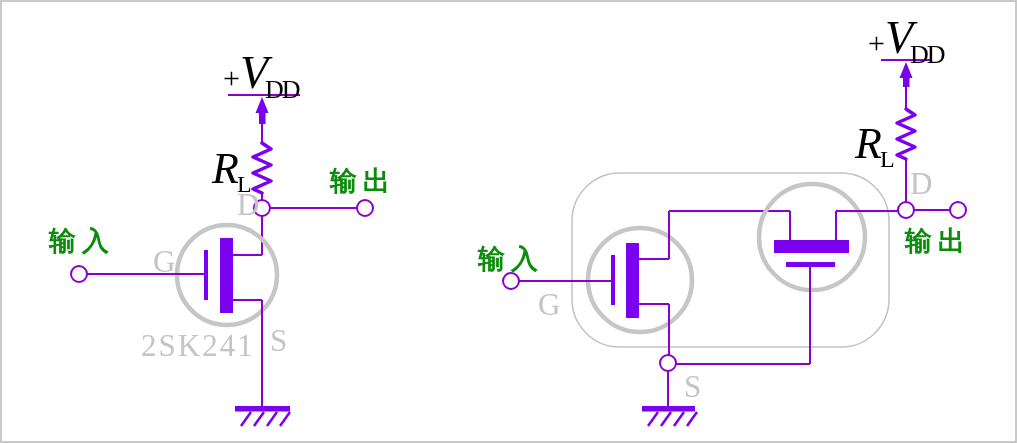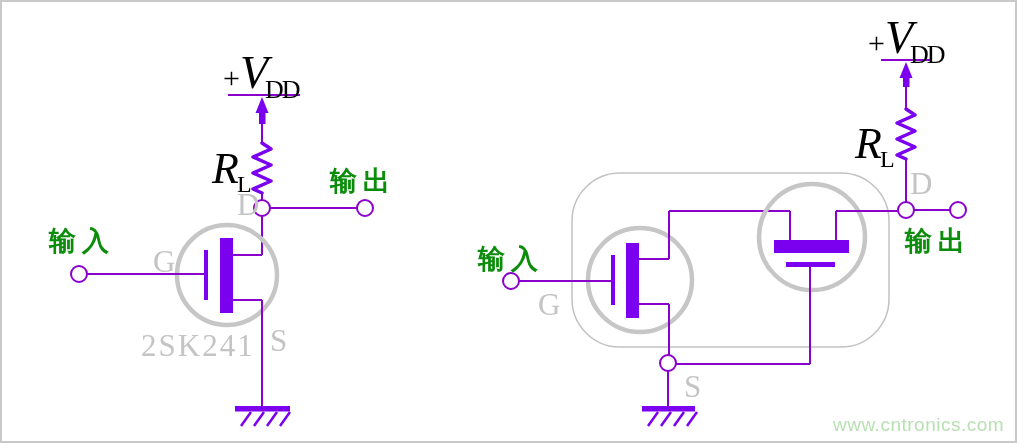--- a/index.html
+++ b/index.html
@@ -174,14 +174,13 @@
   </div>
   <div class="abs res-label" style="left:853px; top:116px;">
     <span class="rsym">R</span><span class="rsub">L</span>
   </div>
   <div class="abs cn-label" style="left:476px; top:239px;">输入</div>
   <div class="abs cn-label" style="left:903px; top:221px;">输出</div>
   <div class="abs pin-label" style="left:536px; top:285px;">G</div>
   <div class="abs pin-label" style="left:908px; top:164px;">D</div>
   <div class="abs pin-label" style="left:682px; top:367px;">S</div>
 
-  <div class="abs watermark" style="left:831px; top:412px;">www.cntronics.com</div>
 </div>
 
 </body></html>

